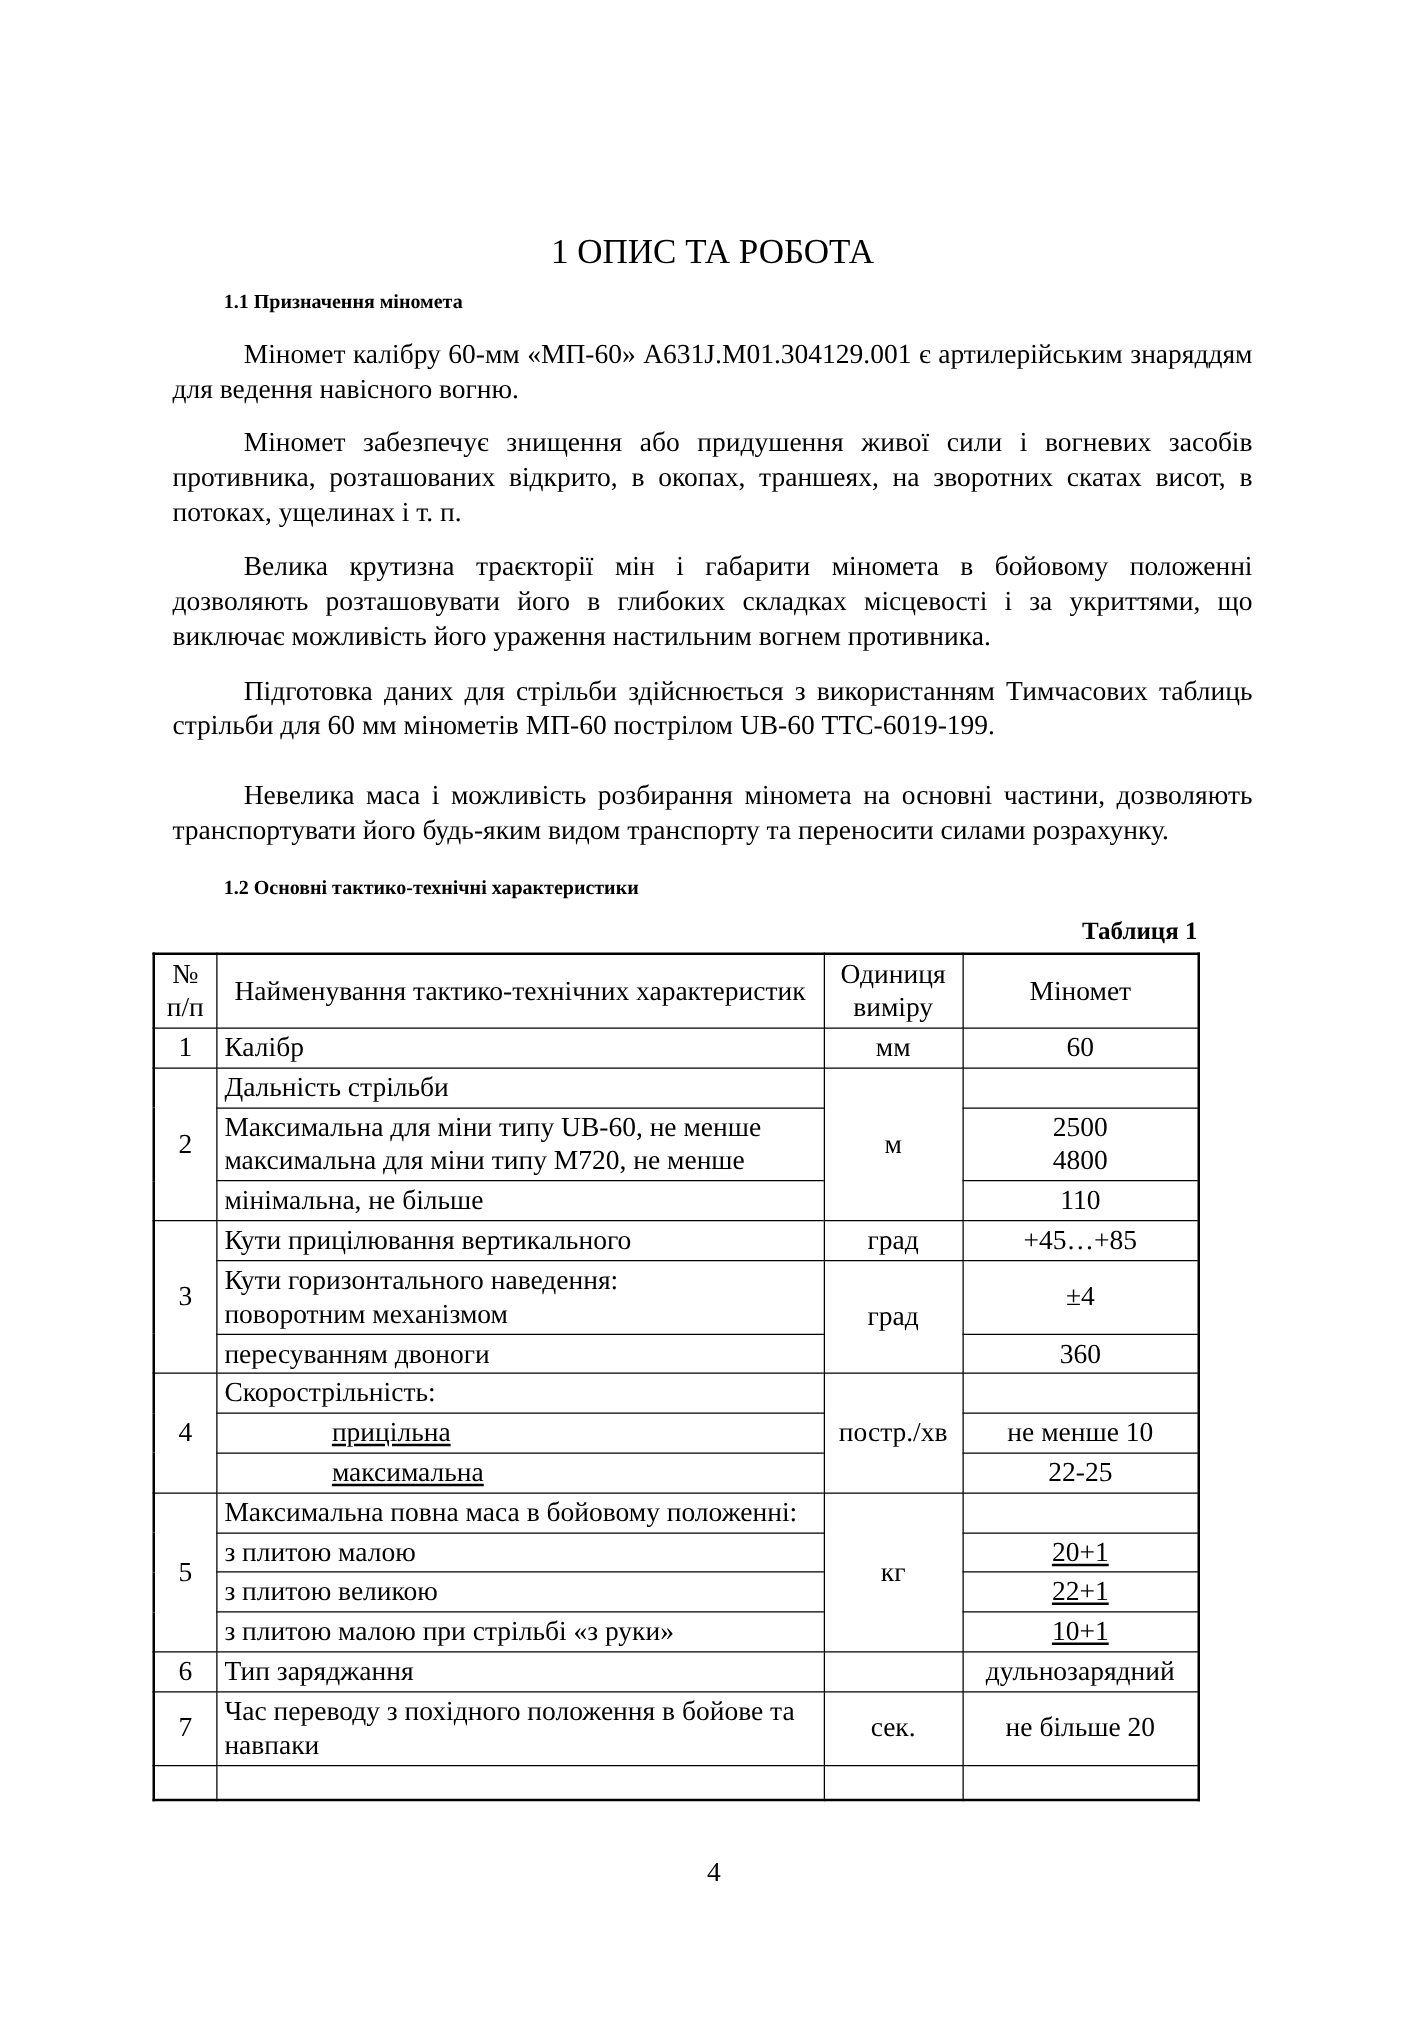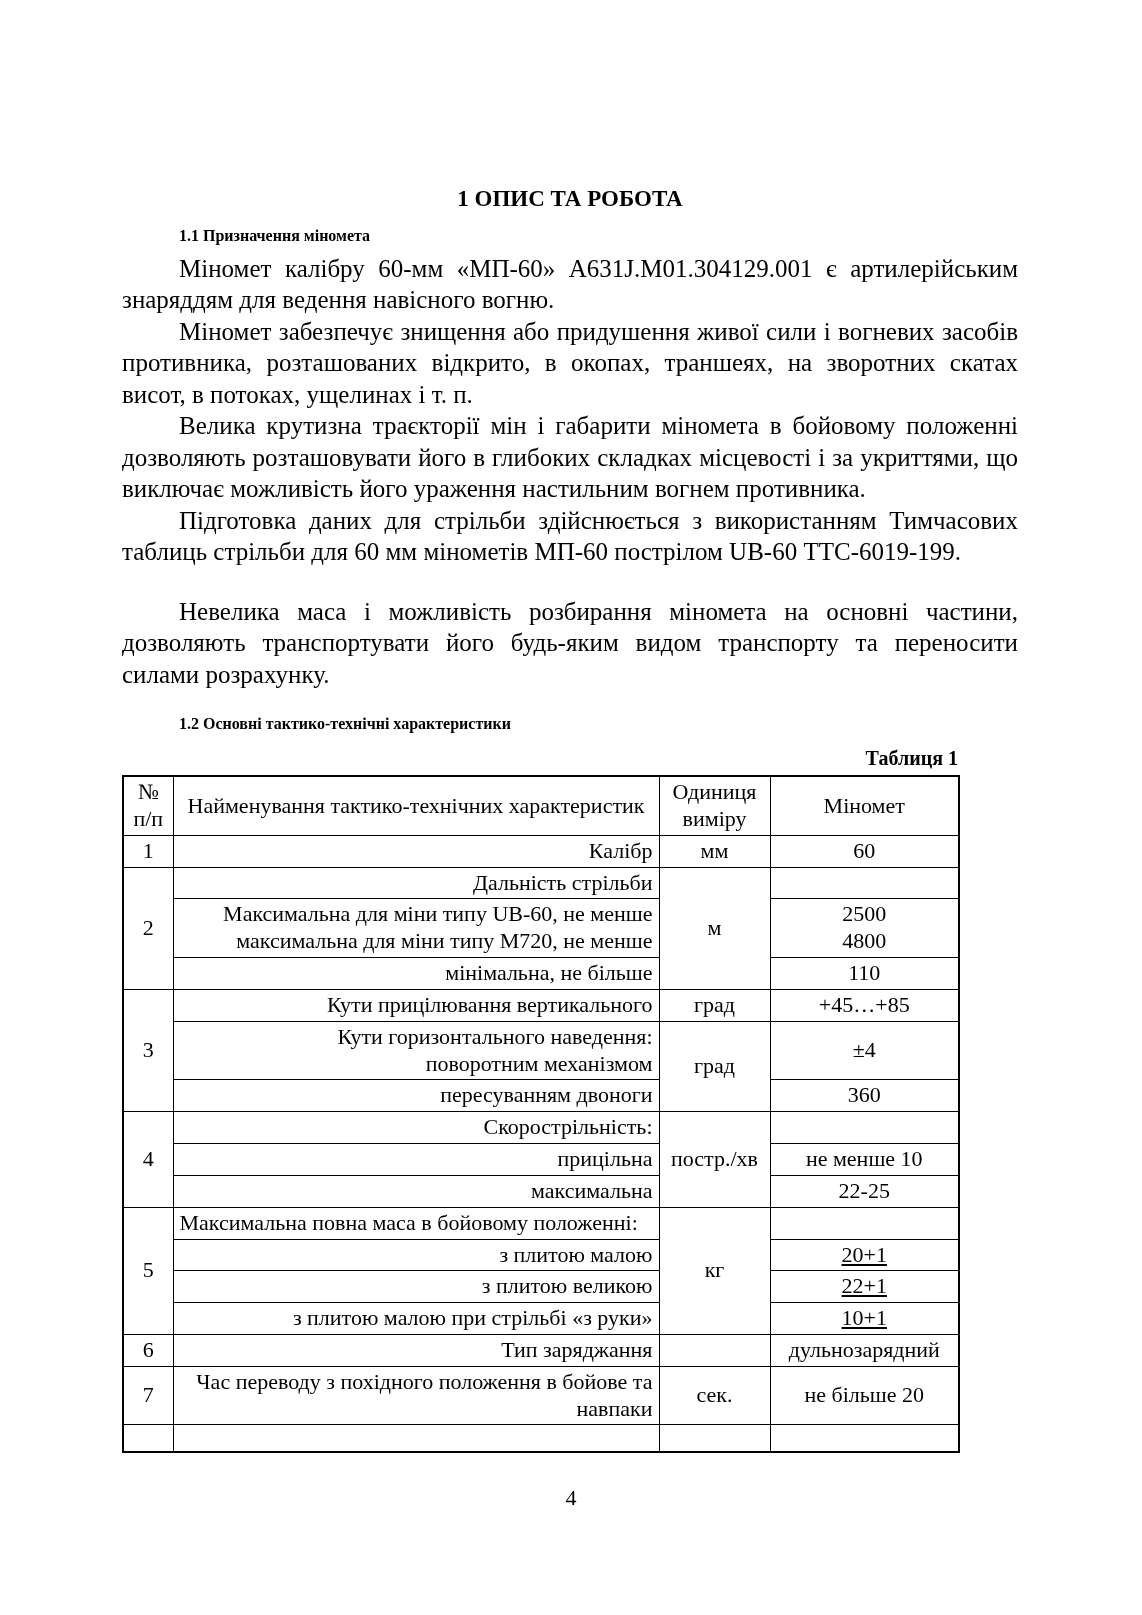--- a/index.html
+++ b/index.html
@@ -9,38 +9,38 @@
     height: 1615px;
     background: #ffffff;
     color: #000;
     font-family: "Liberation Serif", "DejaVu Serif", serif;
     box-sizing: border-box;
     padding: 186px 124px 0 122px;
     overflow: hidden;
   }
   .title {
     text-align: center;
-    font-weight: bold;
-    font-size: 23px;
+    font-weight: normal;
+    font-size: 28px;
     margin: 0 0 14px 0;
   }
   .heading {
     font-weight: bold;
     font-size: 16px;
     margin: 0 0 6px 0;
     text-indent: 57px;
     line-height: 1.3;
   }
   .heading.h2 { margin-top: 24px; margin-bottom: 0; }
   p.para {
-    font-size: 25px;
+    font-size: 22px;
     line-height: 1.26;
     text-align: justify;
     text-indent: 57px;
-    margin: 0;
+    margin: 16px;
   }
   p.para.mt { margin-top: 28px; }
   .caption {
     width: 836px;
     text-align: right;
     font-weight: bold;
     font-size: 20px;
     margin-top: 12px;
   }
   table.tt {
@@ -54,23 +54,23 @@
     border: 1.5px solid #000;
     font-size: 22px;
     line-height: 1.22;
     padding: 2px 6px;
     vertical-align: middle;
     font-weight: normal;
     overflow: hidden;
   }
   table.tt th { text-align: center; }
   td.num  { text-align: center; }
-  td.name { text-align: right; padding-left: 10px; }
+  td.name { text-align: left; padding-left: 10px; }
   td.name.justify { text-align: justify; }
-  td.name.indent { padding-left: 36px; }
+  td.name.indent { padding-left: 92px; text-decoration: underline; }
   td.unit { text-align: center; }
   td.val  { text-align: center; }
   .pre { white-space: pre-line; }
   .u { text-decoration: underline; }
   tr.empty-row td { height: 22px; }
   .page-number {
     position: absolute;
     left: 0;
     bottom: 104px;
     width: 100%;

